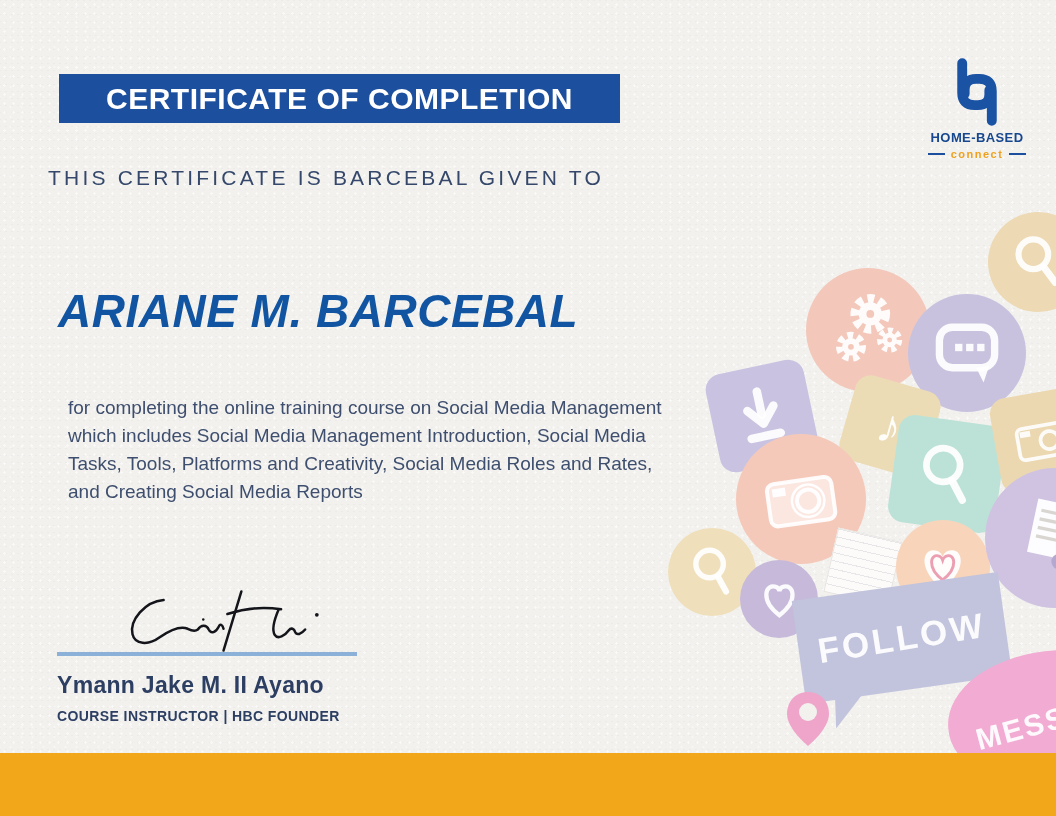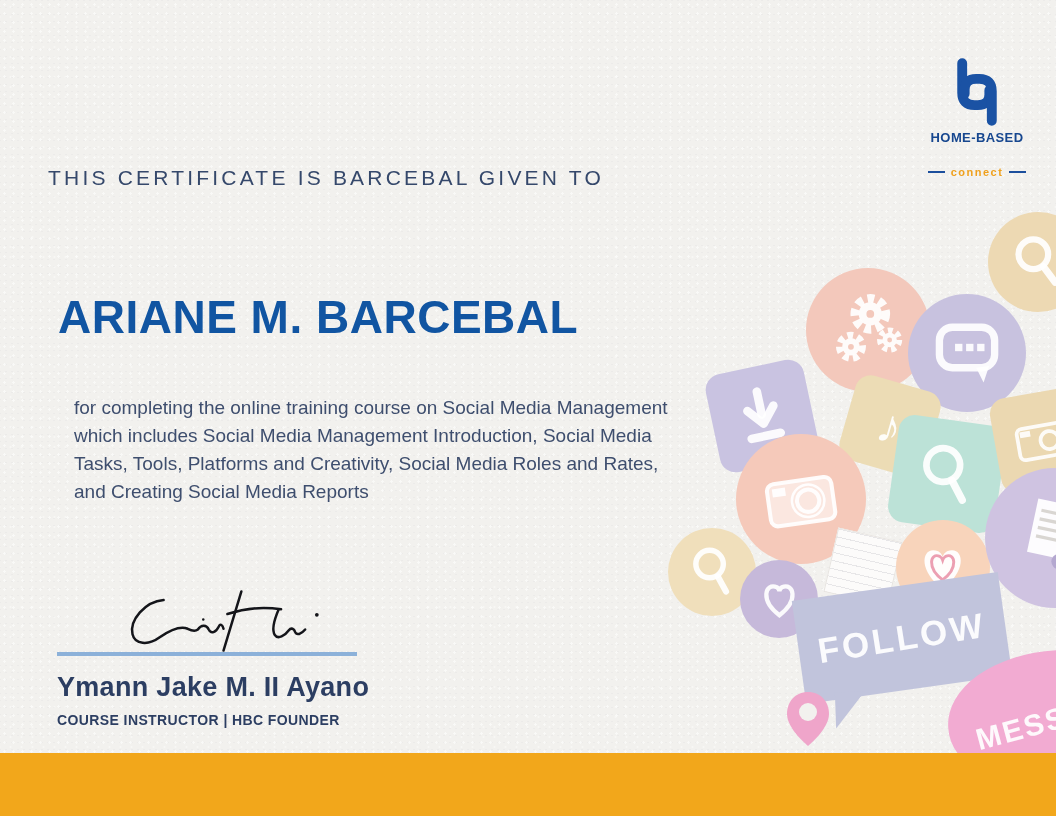--- a/index.html
+++ b/index.html
@@ -62,44 +62,44 @@
     position:absolute; left:59px; top:74px; width:561px; height:49px;
     background:#1c4f9d; display:flex; align-items:center; justify-content:center;
   }
   .title-banner h1 {
     color:#ffffff; font-size:30px; font-weight:800; letter-spacing:0.5px; white-space:nowrap;
   }
 
   .logo { position:absolute; left:903px; top:55px; width:148px; text-align:center; }
   .logo .mark { width:78px; height:74px; margin:0 auto; display:block; }
   .logo .brand { font-size:13px; font-weight:800; color:#17478f; letter-spacing:0.4px; margin-top:1px; }
-  .logo .connect-row { display:flex; align-items:center; justify-content:center; gap:6px; margin-top:21px; }
+  .logo .connect-row { display:flex; align-items:center; justify-content:center; gap:6px; margin-top:3px; }
   .logo .dash { display:inline-block; width:17px; height:2.5px; background:#1c4f9d; }
   .logo .connect { font-size:11px; font-weight:800; color:#efa11e; letter-spacing:1.5px; }
 
   .subtitle {
     position:absolute; left:48px; top:166px; font-size:21px; color:#35486b;
     letter-spacing:3.2px; white-space:nowrap;
   }
   .recipient {
-    position:absolute; left:58px; top:290px; font-size:46px; font-weight:800;
-    color:#1155a2; letter-spacing:0.5px; white-space:nowrap;
+    position:absolute; left:58px; top:284px; font-size:46px; font-weight:800;
+    color:#1155a2; letter-spacing:0.5px; white-space:nowrap;font-style:italic;
   }
   .body-text {
-    position:absolute; left:74px; top:394px; width:604px; font-size:19px;
+    position:absolute; left:68px; top:394px; width:604px; font-size:19px;
     line-height:28px; color:#3e4e6e;
   }
   .date-line {
     position:absolute; left:58px; top:544px; font-size:19px; color:#3e4e6e;
   }
 
   .sig-block { position:absolute; left:57px; top:586px; width:320px; }
   .sig-svg { display:block; width:305px; height:70px; }
   .sig-line { width:300px; height:3.5px; background:#8cb1d9; margin-top:-4px; }
-  .sig-name { margin-top:16px; font-size:27px; font-weight:800; color:#2c3e62; letter-spacing:0.3px; }
+  .sig-name { margin-top:16px; font-size:23px; font-weight:800; color:#2c3e62; letter-spacing:0.3px; }
   .sig-title { margin-top:9px; font-size:14px; font-weight:700; color:#2c3e62; letter-spacing:0.4px; }
 
   .bottom-bar {
     position:absolute; left:0; top:753px; width:1056px; height:63px;
     background:#f2a71b; z-index:5;
   }
 </style>
 </head>
 <body>
 
@@ -230,20 +230,23 @@
     <div class="shape" style="left:785px;top:690px;width:46px;height:58px;z-index:2;">
       <svg viewBox="0 0 46 58" style="width:100%;height:100%;">
         <path d="M23 2 C10 2 2 12 2 24 C2 39 23 56 23 56 C23 56 44 39 44 24 C44 12 36 2 23 2 Z" fill="#efa5ca"></path>
         <circle cx="23" cy="22" r="9" fill="#f2f1ee"></circle>
       </svg>
     </div>
   </div>
 
   <div class="content">
 
+    <div class="title-banner">
+      <h1>CERTIFICATE OF COMPLETION</h1>
+    </div>
 
     <div class="logo">
       <svg class="mark" viewBox="0 0 90 90">
         <path d="M27 10 L27 46 Q27 61 42 61 L46 61 Q60 61 60 48 L60 43" fill="none" stroke="#1a52a4" stroke-width="12" stroke-linecap="round"></path>
         <path d="M63 80 L63 44 Q63 29 48 29 L44 29 Q30 29 30 42 L30 47" fill="none" stroke="#1a52a4" stroke-width="12" stroke-linecap="round"></path>
       </svg>
       <div class="brand">HOME-BASED</div>
       <div class="connect-row">
         <span class="dash"></span>
         <span class="connect">connect</span>

